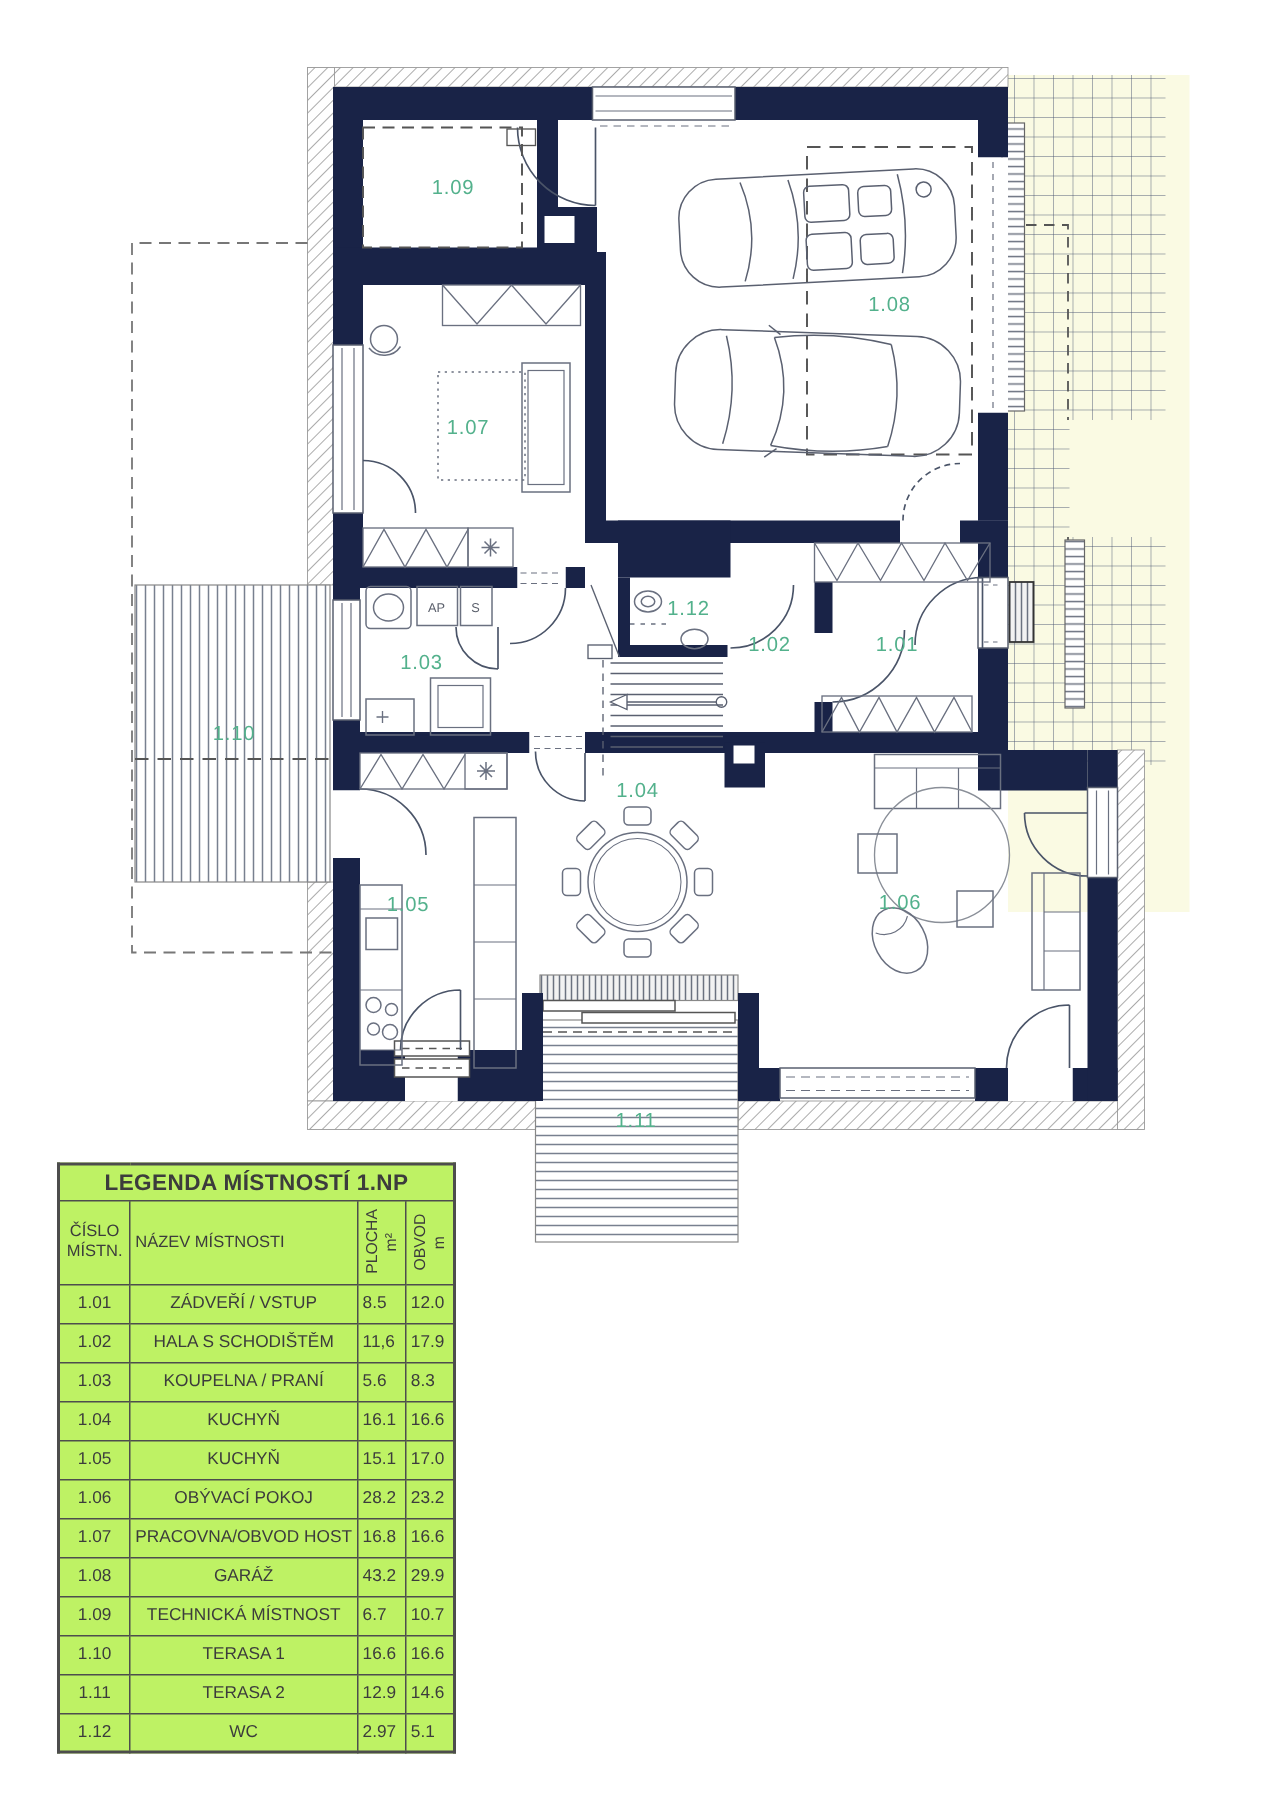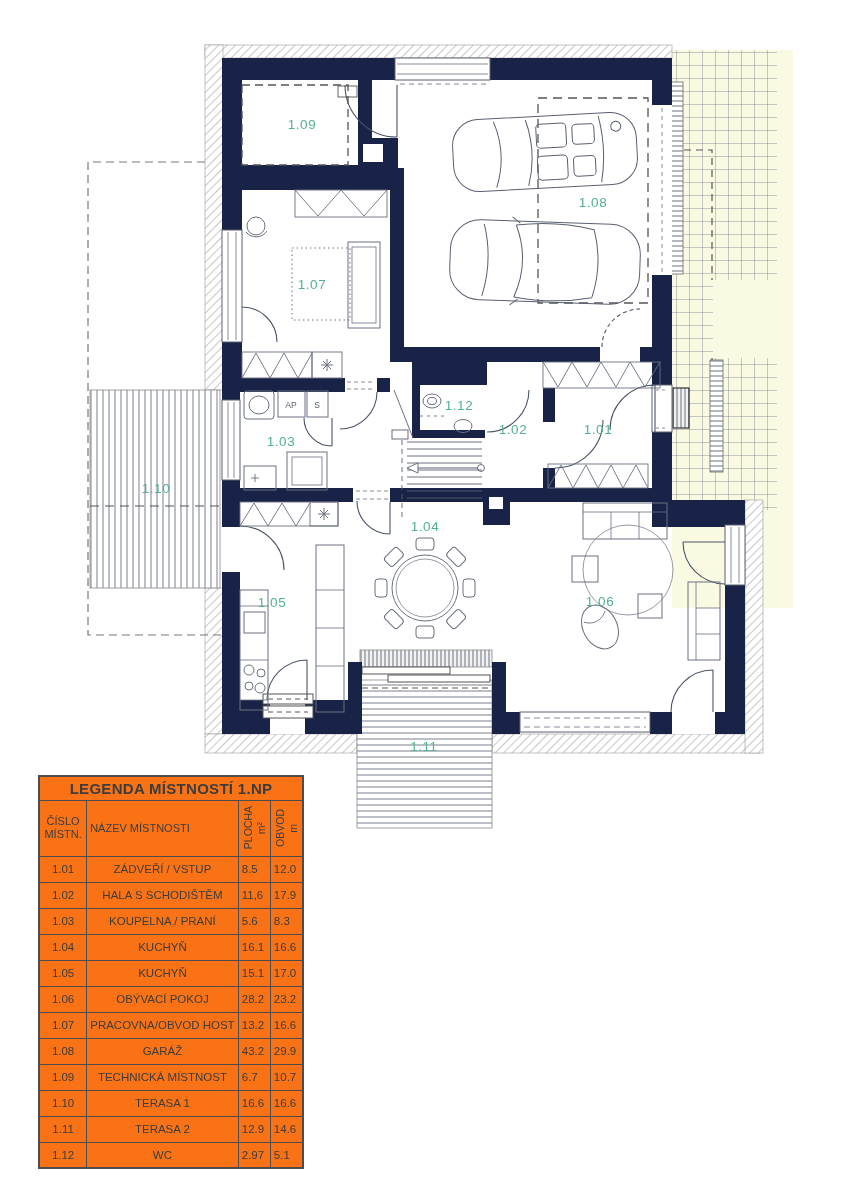--- a/index.html
+++ b/index.html
@@ -2,21 +2,21 @@
 <html><head>
 <meta charset="utf-8">
 <style>
   html,body{margin:0;padding:0;background:#ffffff;}
   body{width:848px;height:1200px;position:relative;font-family:"Liberation Sans",sans-serif;}
   #plan-wrap{position:absolute;left:0;top:0;width:848px;height:860px;}
   svg text{font-family:"Liberation Sans",sans-serif;}
   .room-lbl{font-size:13.5px;letter-spacing:.5px;}
   .fix-lbl{font-size:8.5px;fill:#5a5f6b;}
   
-  #legend{position:absolute;left:38px;top:775px;width:266px;border:2px solid #4d4d4d;border-collapse:collapse;background:#f97316;color:#3c3c3c;}
+  #legend{position:absolute;left:38px;top:775px;width:266px;border:2px solid #4d4d4d;border-collapse:collapse;background:#bef264;color:#3c3c3c;}
   #legend td,#legend th{border:1.5px solid #4d4d4d;font-size:11.5px;font-weight:normal;padding:0 3px;height:26px;box-sizing:border-box;}
   #legend .title{font-size:15px;font-weight:bold;text-align:center;height:24px;letter-spacing:.3px;}
   #legend .hdr{height:56px;text-align:center;font-size:11px;line-height:1.15;}
   .vert{display:flex;align-items:center;justify-content:center;gap:1px;}
   .vert span{writing-mode:vertical-rl;transform:rotate(180deg);font-size:10.5px;white-space:nowrap;}
   .c-num{width:48px;text-align:center;}
   .c-name{width:156px;text-align:center;padding-left:5px;}
   .c-area,.c-per{width:31px;text-align:left;}
 </style>
 </head>
@@ -391,21 +391,21 @@
       </tr>
   <tr>
         <td class="c-num">1.06</td>
         <td class="c-name">OBÝVACÍ POKOJ</td>
         <td class="c-area">28.2</td>
         <td class="c-per">23.2</td>
       </tr>
   <tr>
         <td class="c-num">1.07</td>
         <td class="c-name">PRACOVNA/OBVOD HOST</td>
-        <td class="c-area">13.2</td>
+        <td class="c-area">16.8</td>
         <td class="c-per">16.6</td>
       </tr>
   <tr>
         <td class="c-num">1.08</td>
         <td class="c-name">GARÁŽ</td>
         <td class="c-area">43.2</td>
         <td class="c-per">29.9</td>
       </tr>
   <tr>
         <td class="c-num">1.09</td>

